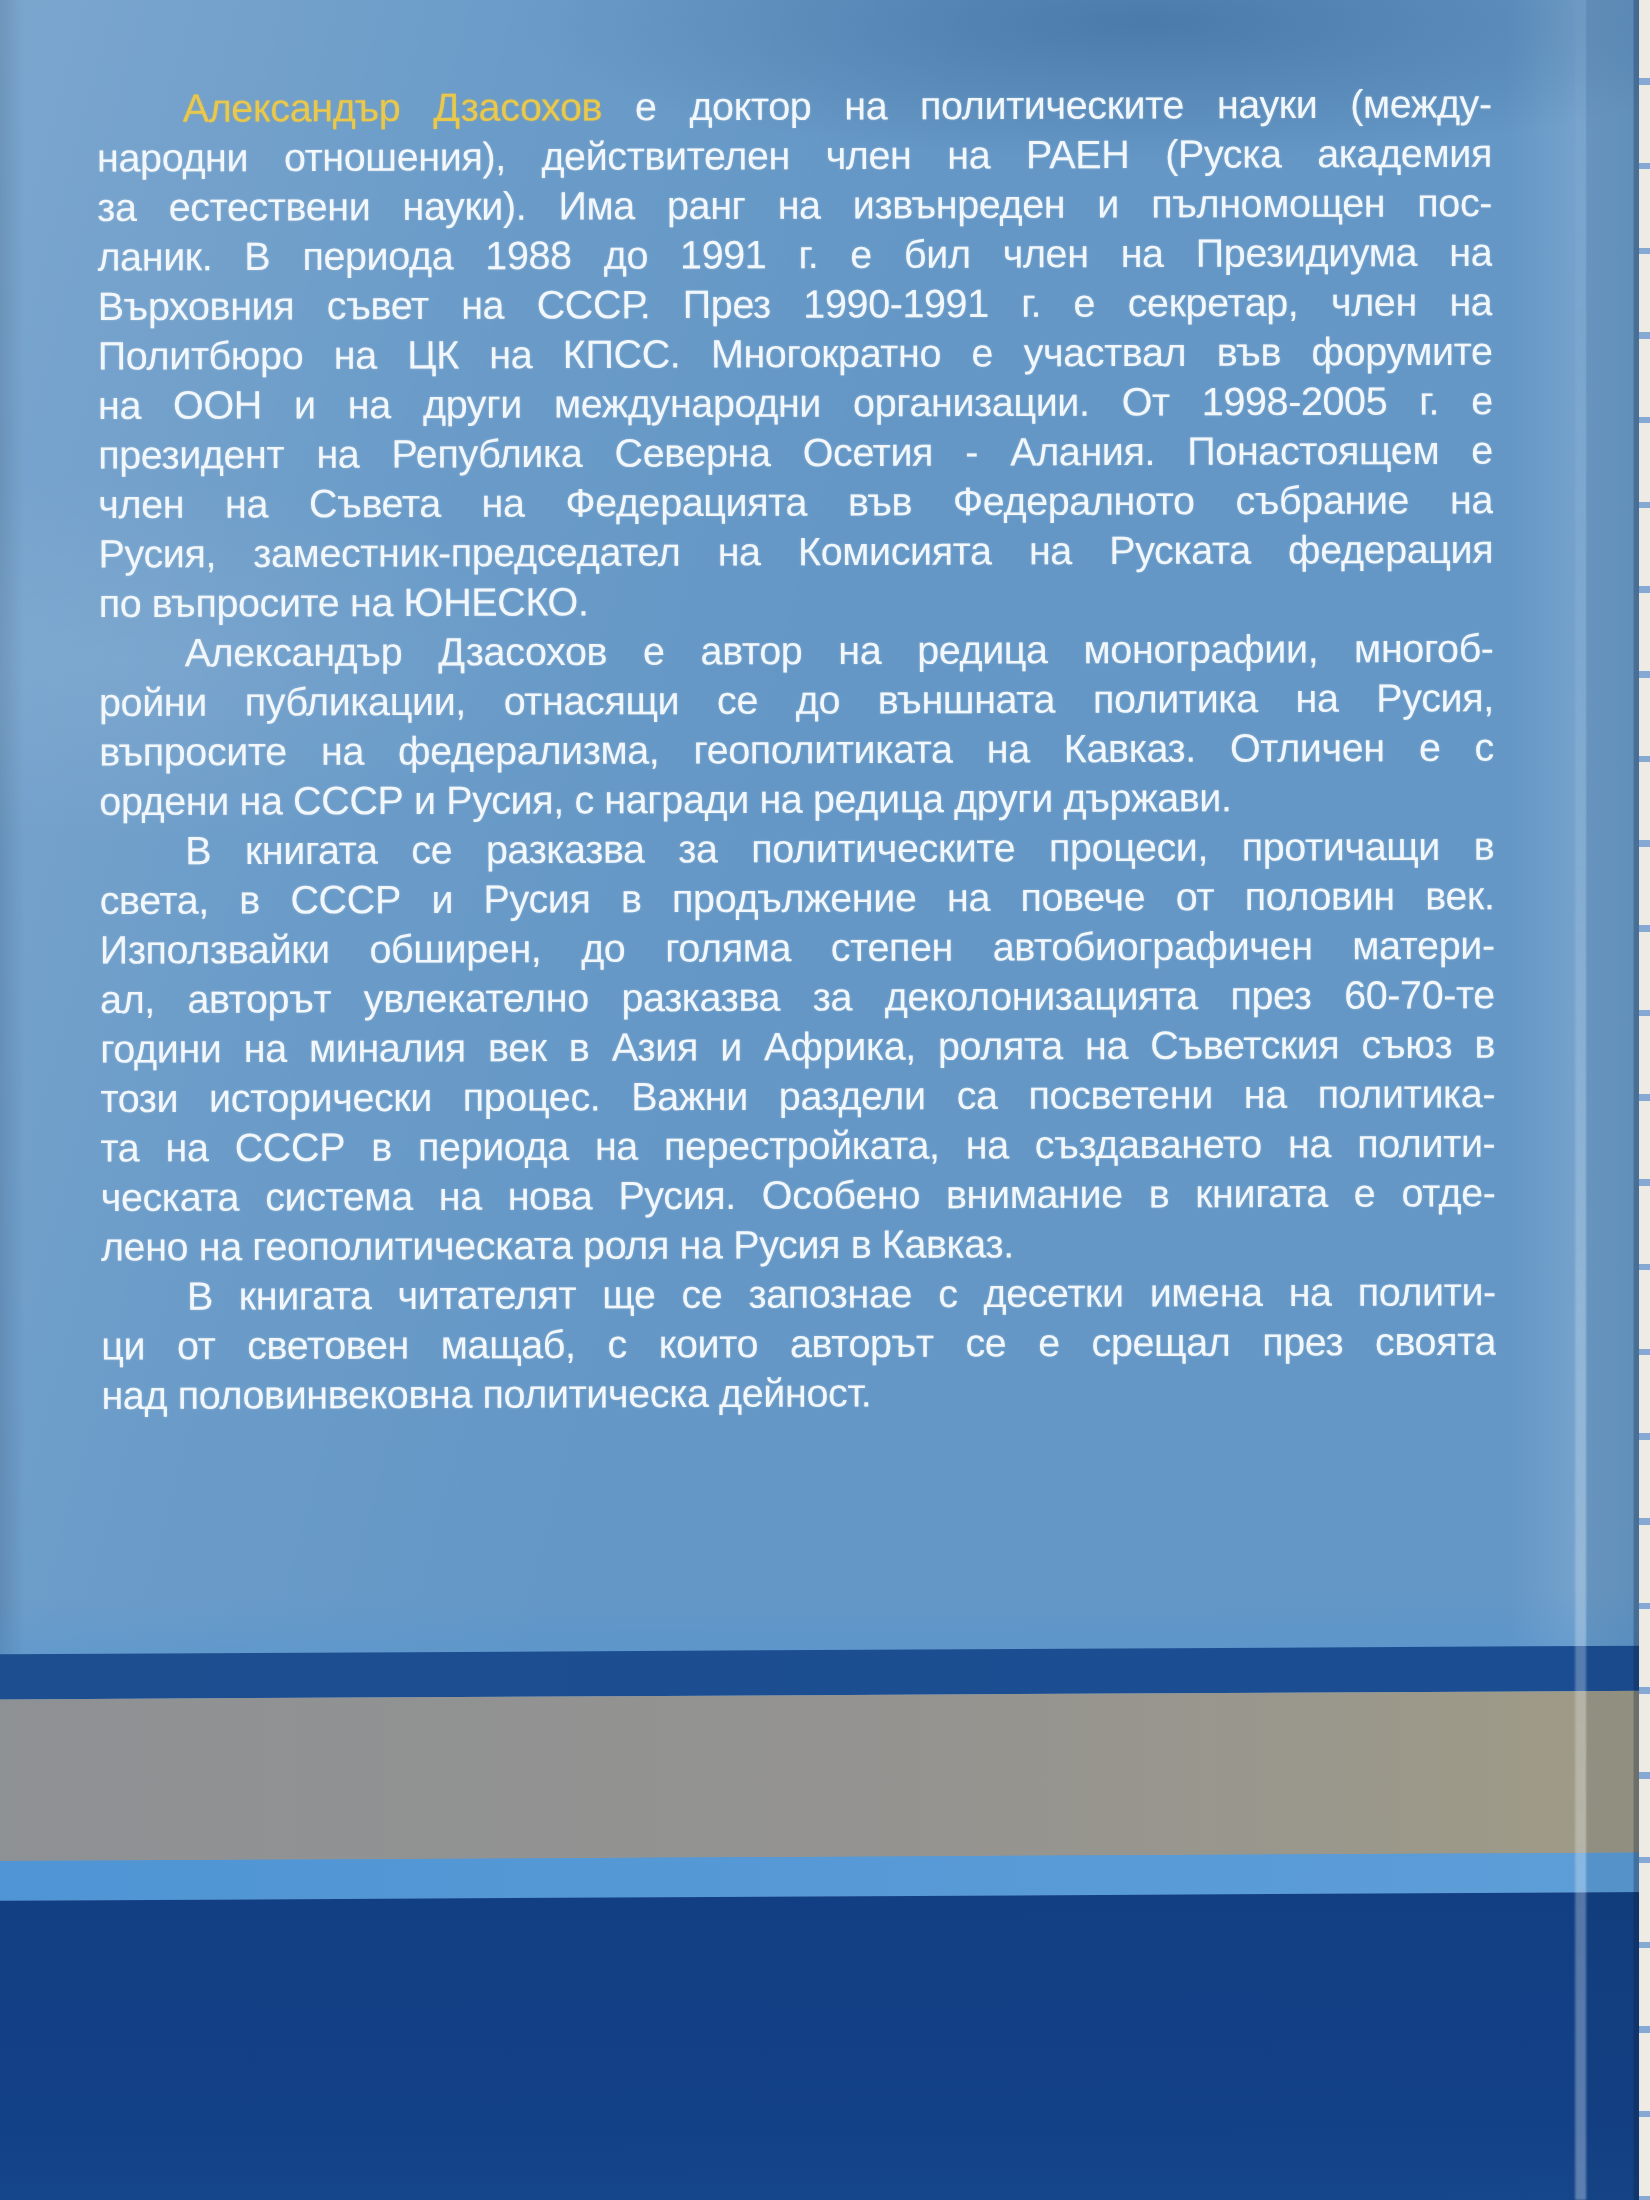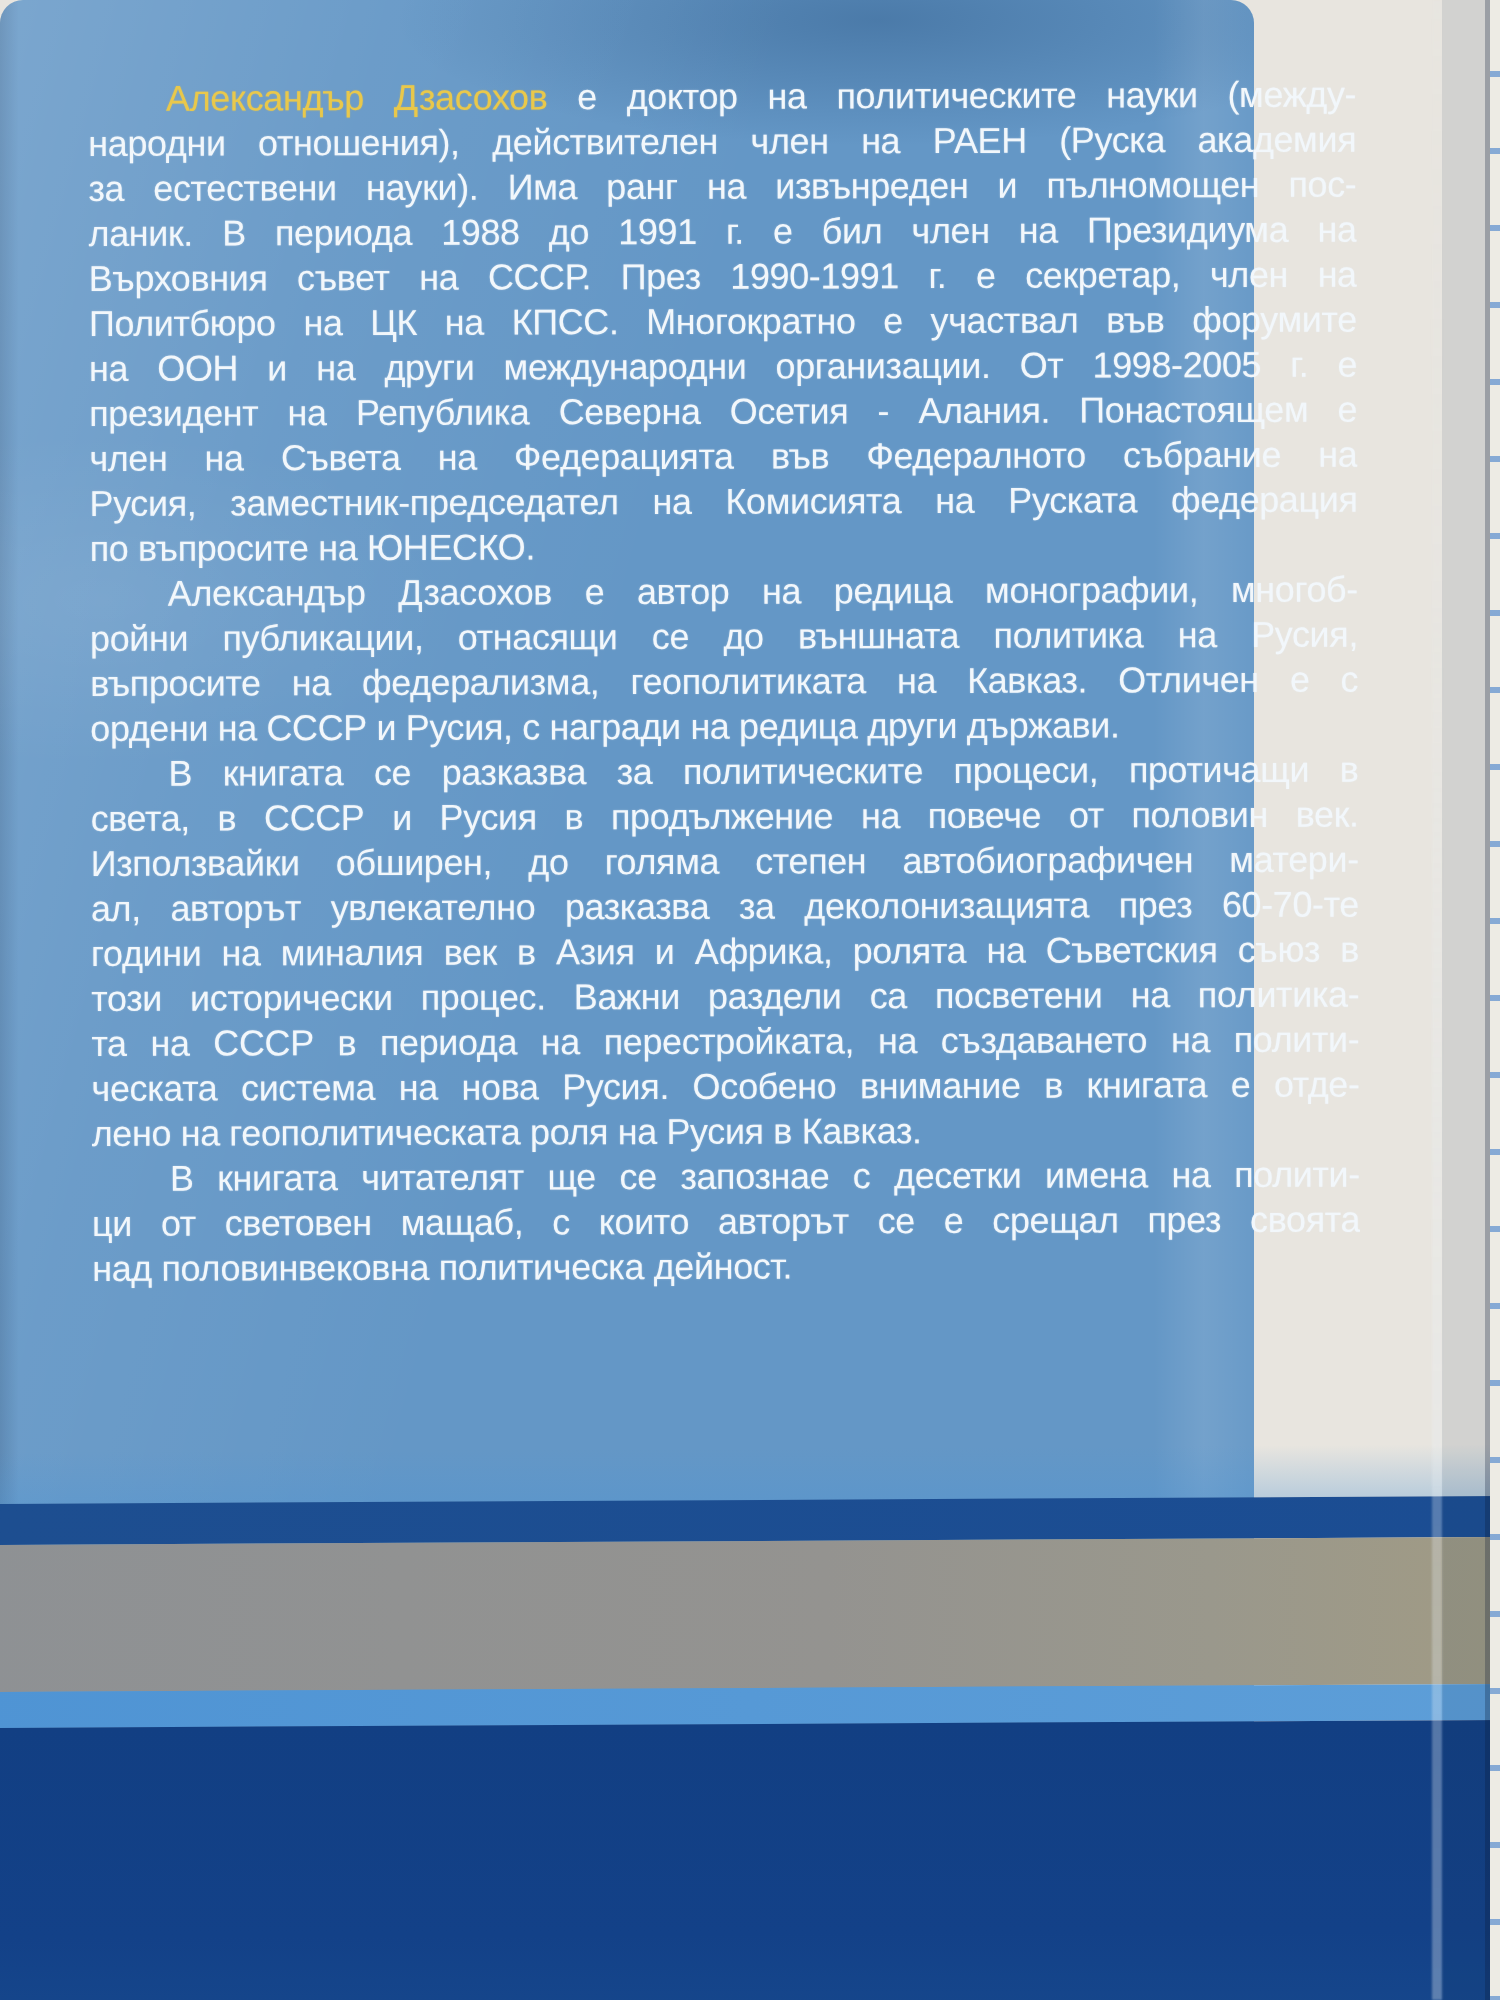--- a/index.html
+++ b/index.html
@@ -2,28 +2,28 @@
 <html lang="bg"><head>
 <meta charset="utf-8">
 <title>Book back cover</title>
 <style>
   html,body{margin:0;padding:0;}
   body{width:1500px;height:2000px;overflow:hidden;background:#e8e5df;
        font-family:"Liberation Sans","DejaVu Sans",sans-serif;}
   .photo{position:relative;width:1500px;height:2000px;overflow:hidden;}
 
   
-  .cover{position:absolute;left:0;top:0;width:1254px;height:2000px;
+  .cover{position:absolute;left:0;top:0;width:1490px;height:2000px;
     background:
       linear-gradient(105deg, rgba(255,255,255,0.15) 0%, rgba(255,255,255,0.05) 22%, rgba(0,0,0,0) 45%),
       radial-gradient(55% 9% at 70% 1%, rgba(17,56,102,0.30), rgba(17,56,102,0) 70%),
       radial-gradient(40% 12% at 8% 30%, rgba(255,255,255,0.07), rgba(255,255,255,0) 70%),
       linear-gradient(90deg, rgba(10,30,60,0.16) 0%, rgba(10,30,60,0) 1.5%),
       linear-gradient(90deg, rgba(0,0,0,0) 0%, rgba(0,0,0,0) 92%, rgba(255,255,255,0.10) 96%, rgba(255,255,255,0.03) 100%),
-      #6497c6; border-radius: 23px;}
+      #6497c6;}
 
   
   .text-block{position:absolute;left:88px;top:76px;width:1268px;
     transform:rotate(-0.2deg);transform-origin:left top;
     color:#f2f7fb;font-size:36px;line-height:45px;letter-spacing:-0.4px;
     text-shadow:0 0 2px rgba(240,248,255,0.40);}
   .line{height:45px;line-height:45px;overflow:hidden;white-space:normal;}
   .jline{text-align:justify;}
   .jline::after{content:"";display:inline-block;width:100%;height:0;}
   .indent{text-indent:78px;}

